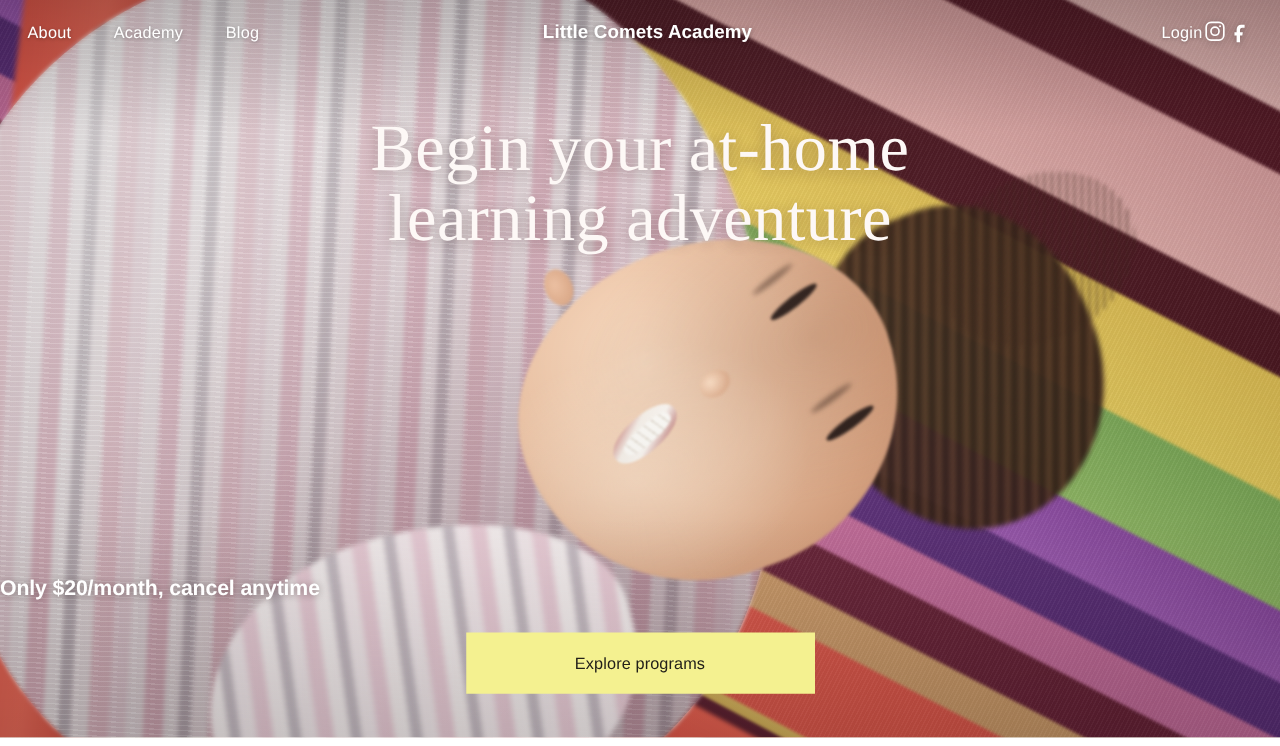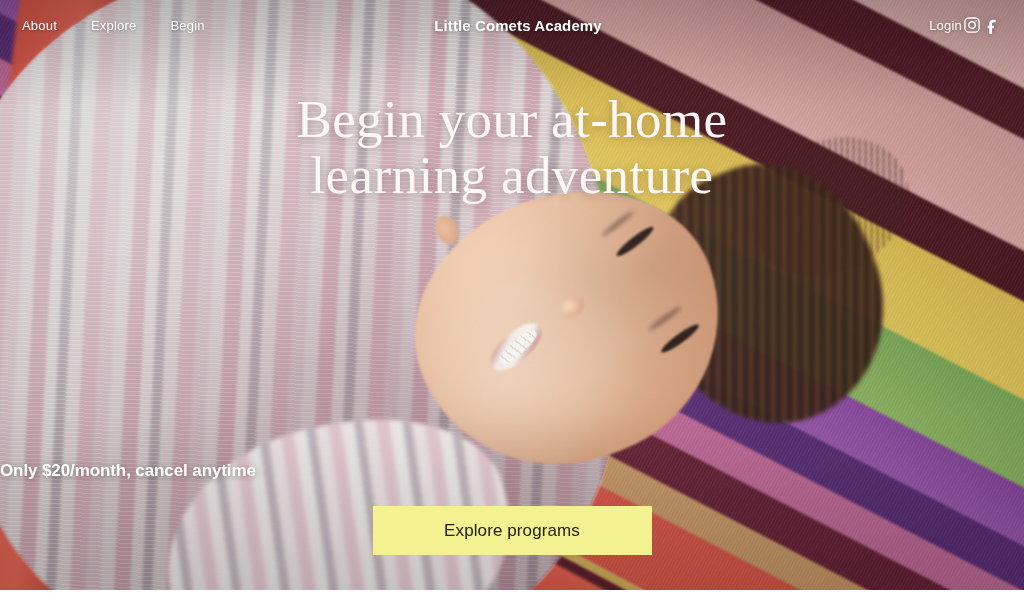--- a/index.html
+++ b/index.html
@@ -355,21 +355,21 @@
     position:absolute; left:0; right:0; top:506px;
     display:flex; justify-content:center;
     pointer-events:auto;
   }
   .cta-button {
     width:279px; height:49px;
     background:#f4f190;
     border:none;
     color:#22201a;
     font-family:"Liberation Sans", sans-serif;
-    font-size:17px;
+    font-size:13px;
     letter-spacing:.1px;
     cursor:pointer;
     display:flex; align-items:center; justify-content:center;
   }
 
   
   .page-bottom-strip {
     position:absolute; left:0; top:590px;
     width:1024px; height:7px;
     background:#ffffff;
@@ -412,22 +412,22 @@
     <div class="teeth"></div>
     <div class="hair-wisp"></div>
 
     <div class="photo-grade"></div>
   </div>
 
   <div class="navbar">
 
     <div class="nav-left">
       <a class="nav-link" href="#">About</a>
-      <a class="nav-link" href="#">Explore</a>
-      <a class="nav-link" href="#">Begin</a>
+      <a class="nav-link" href="#">Academy</a>
+      <a class="nav-link" href="#">Blog</a>
     </div>
 
     <div class="brand">
       <span class="brand-text">Little Comets Academy</span>
     </div>
 
     <div class="nav-right">
       <a class="nav-link" href="#">Login</a>
 
       <span class="icon-btn">

